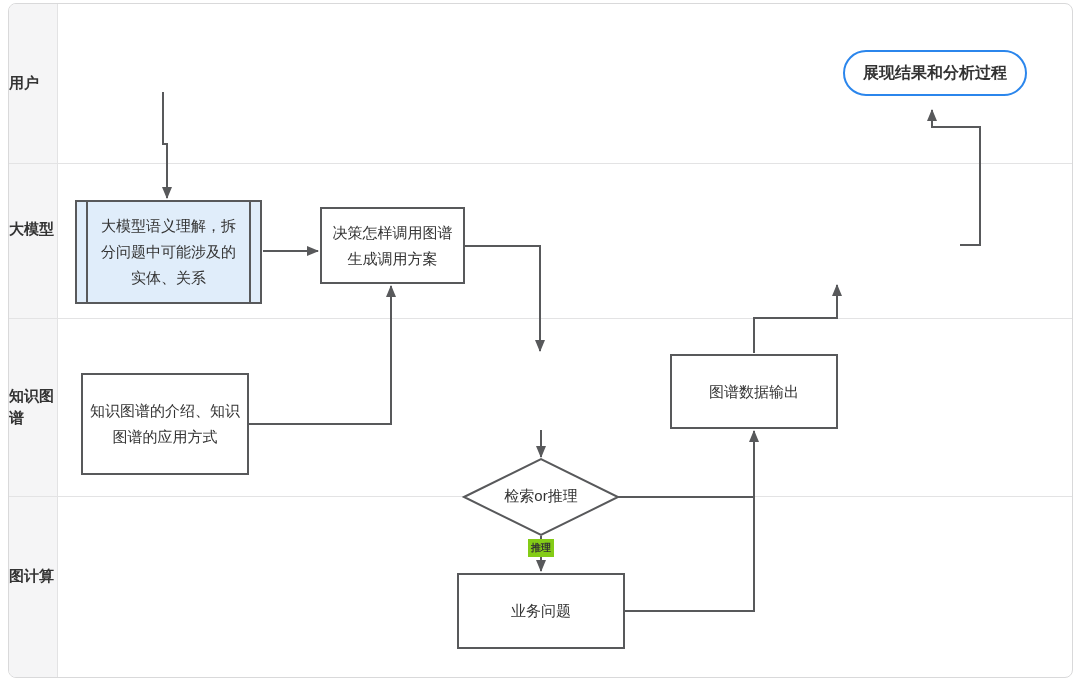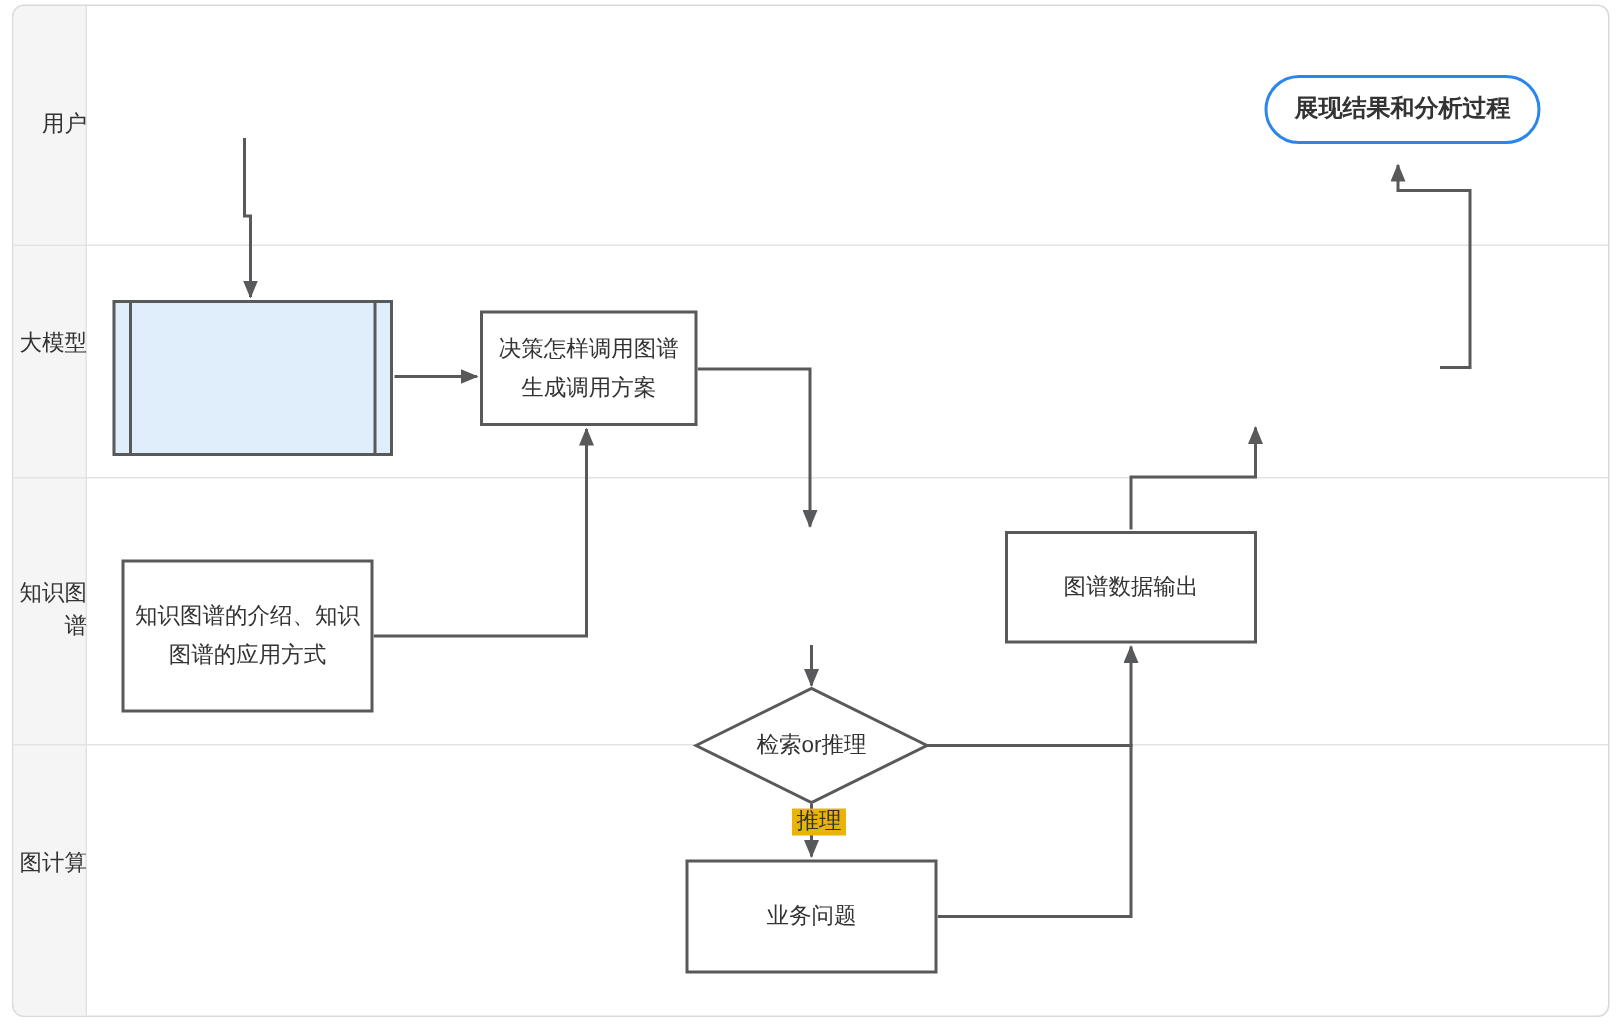--- a/index.html
+++ b/index.html
@@ -32,22 +32,22 @@
     position:absolute;left:0;top:0;width:49px;height:100%;
     background:var(--lane-bg);
     border-right:1px solid var(--grid);
   }
   .lane-sep{
     position:absolute;left:0;width:100%;height:0;
     border-top:1px solid var(--grid);
   }
   .lane-label{
     position:absolute;left:0;width:49px;
-    text-align:right;
-    font-size:15px;font-weight:normal;line-height:22px;
+    text-align:left;
+    font-size:15px;font-weight:bold;line-height:22px;
     color:var(--text);
     word-break:break-all;
   }
   .edges-svg{position:absolute;left:0;top:0;z-index:2;}
   .edge{stroke:var(--line-gray);stroke-width:2;fill:none;}
   .arrow-fill{fill:var(--line-gray);}
   .diamond-shape{fill:#fff;stroke:var(--line-gray);stroke-width:2;}
   .node{
     position:absolute;z-index:3;
     display:flex;align-items:center;justify-content:center;
@@ -71,23 +71,23 @@
   }
   .inner-bar.left{left:9px;}
   .inner-bar.right{right:9px;}
   .diamond-label{
     position:absolute;z-index:4;
     font-size:15px;color:var(--text);
     text-align:center;
   }
   .edge-label{
     position:absolute;z-index:4;
-    background:#eab308;
-    font-size:15px;color:var(--text);
-    padding:0 3px;line-height:18px;
+    background:#84cc16;
+    font-size:10px;color:var(--text);
+    padding:0 3px;line-height:18px;font-weight:bold;
   }
 </style>
 </head>
 <body>
 
 <div class="canvas">
 
   <div class="frame">
     <div class="lane-col"></div>
     <div class="lane-sep" style="top:159px"></div>
@@ -119,20 +119,21 @@
   </svg>
 
 
   <div class="node pill" style="left:843px;top:50px;width:184px;height:46px">
     <span>展现结果和分析过程</span>
   </div>
 
   <div class="node predefined" style="left:75px;top:200px;width:187px;height:104px;padding:0 20px">
     <div class="inner-bar left"></div>
     <div class="inner-bar right"></div>
+    <span>大模型语义理解，拆分问题中可能涉及的实体、关系</span>
   </div>
 
   <div class="node" style="left:320px;top:207px;width:145px;height:77px;padding:0 8px">
     <span>决策怎样调用图谱生成调用方案</span>
   </div>
 
 
   <div class="node" style="left:81px;top:373px;width:168px;height:102px;padding:0 6px">
     <span>知识图谱的介绍、知识图谱的应用方式</span>
   </div>

